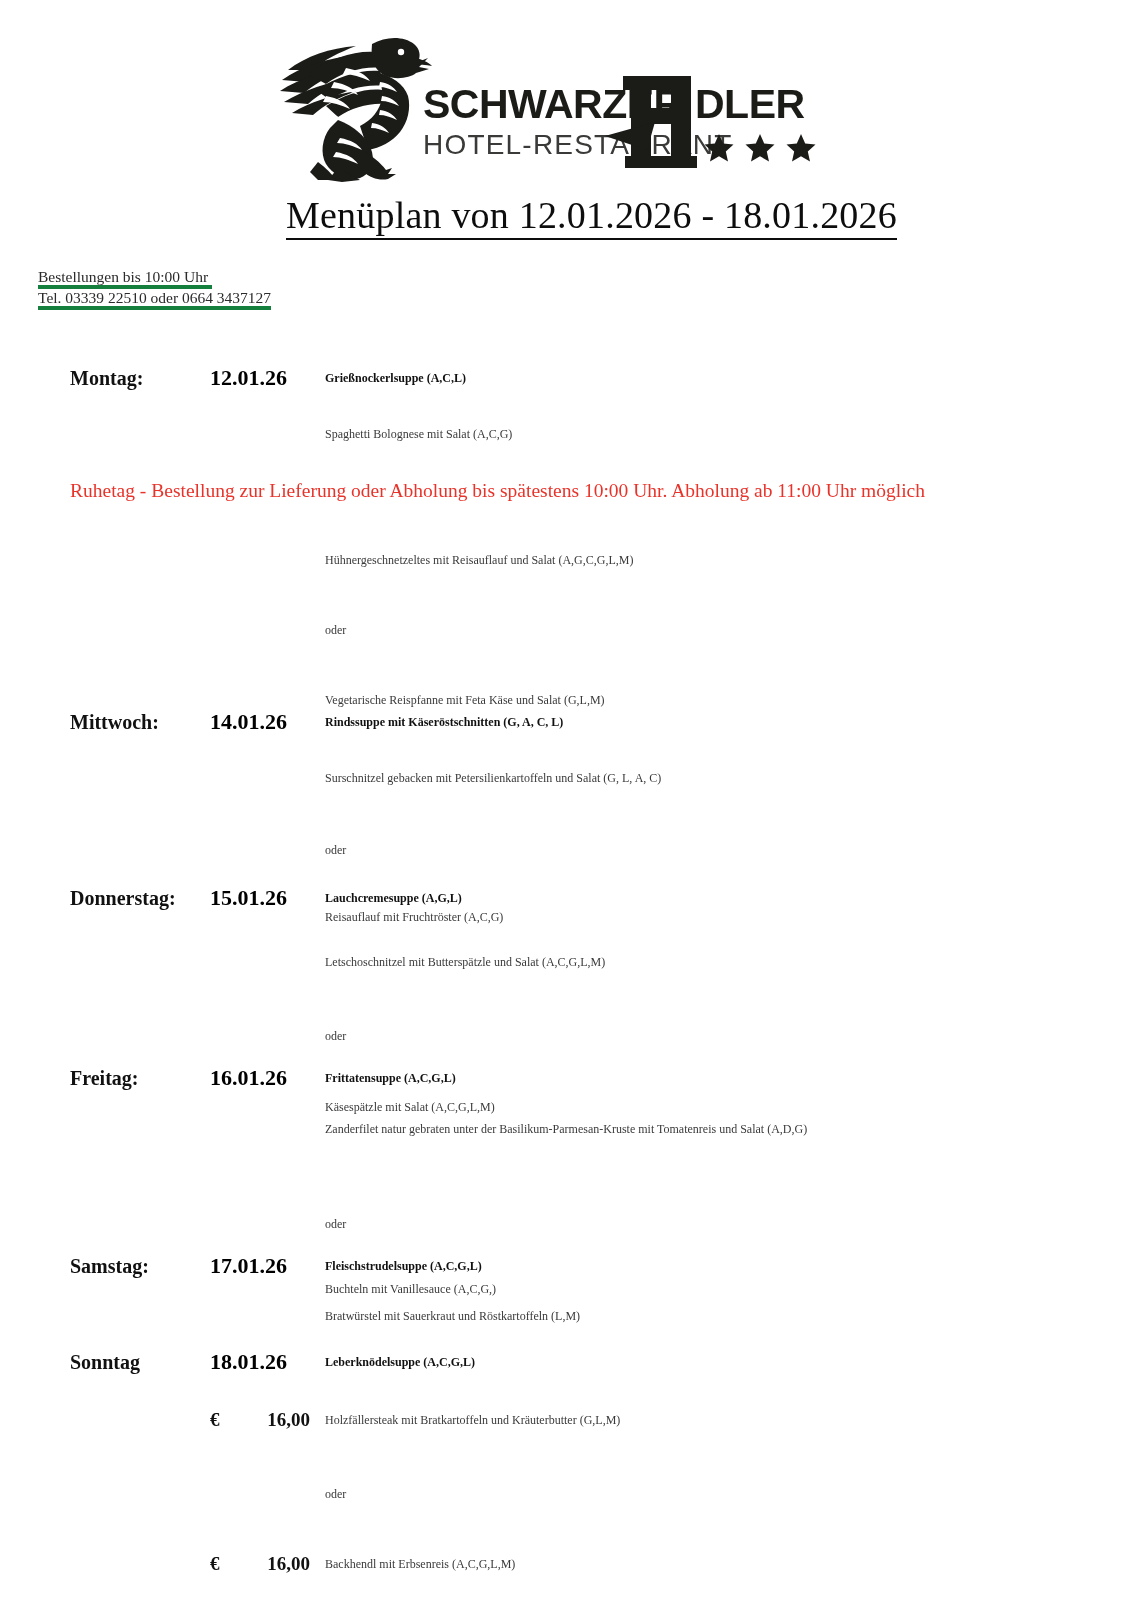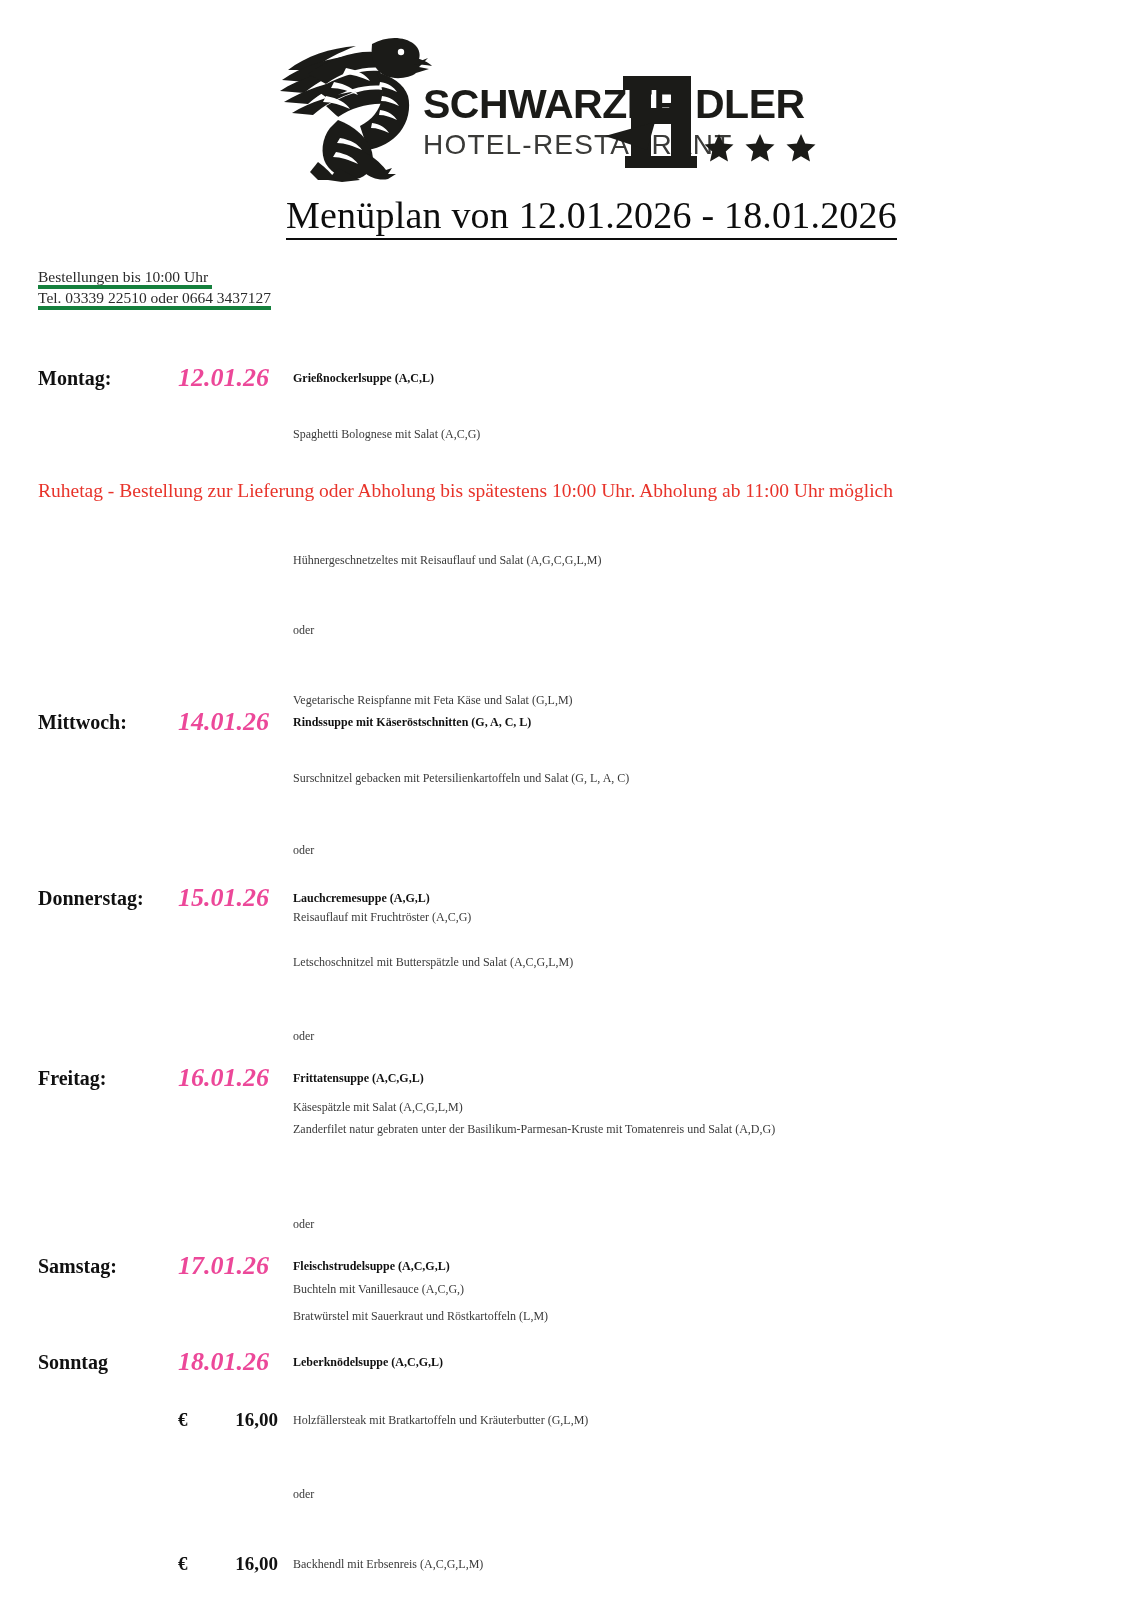--- a/index.html
+++ b/index.html
@@ -77,20 +77,21 @@
   .header-info .line span {
     border-bottom: 4px solid #15803d;
   }
 
   
   .menu {
     position: absolute;
     left: 0;
     top: 364px;
     width: 946px;
+    padding-left: 32px;
   }
   .day-group {
     position: relative;
     width: 1127px;
   }
   .row {
     position: relative;
     width: 1127px;
     min-height: 22px;
   }
@@ -103,26 +104,25 @@
     line-height: 28px;
     font-weight: 700;
     color: #111;
     white-space: nowrap;
   }
   .col-date {
     position: absolute;
     left: 178px;
     top: 0;
     width: 105px;
-    font-size: 26px;
-    line-height: 28px;
-    font-weight: 700;
-    color: #ec4899;
+    font-size: 22px;
+    line-height: 28px;
+    font-weight: 700;
+    color: #000000;
     white-space: nowrap;
-    font-style: italic;
   }
   .col-cur {
     position: absolute;
     left: 178px;
     top: 0;
     width: 28px;
     font-size: 19px;
     line-height: 28px;
     font-weight: 700;
     color: #111;

